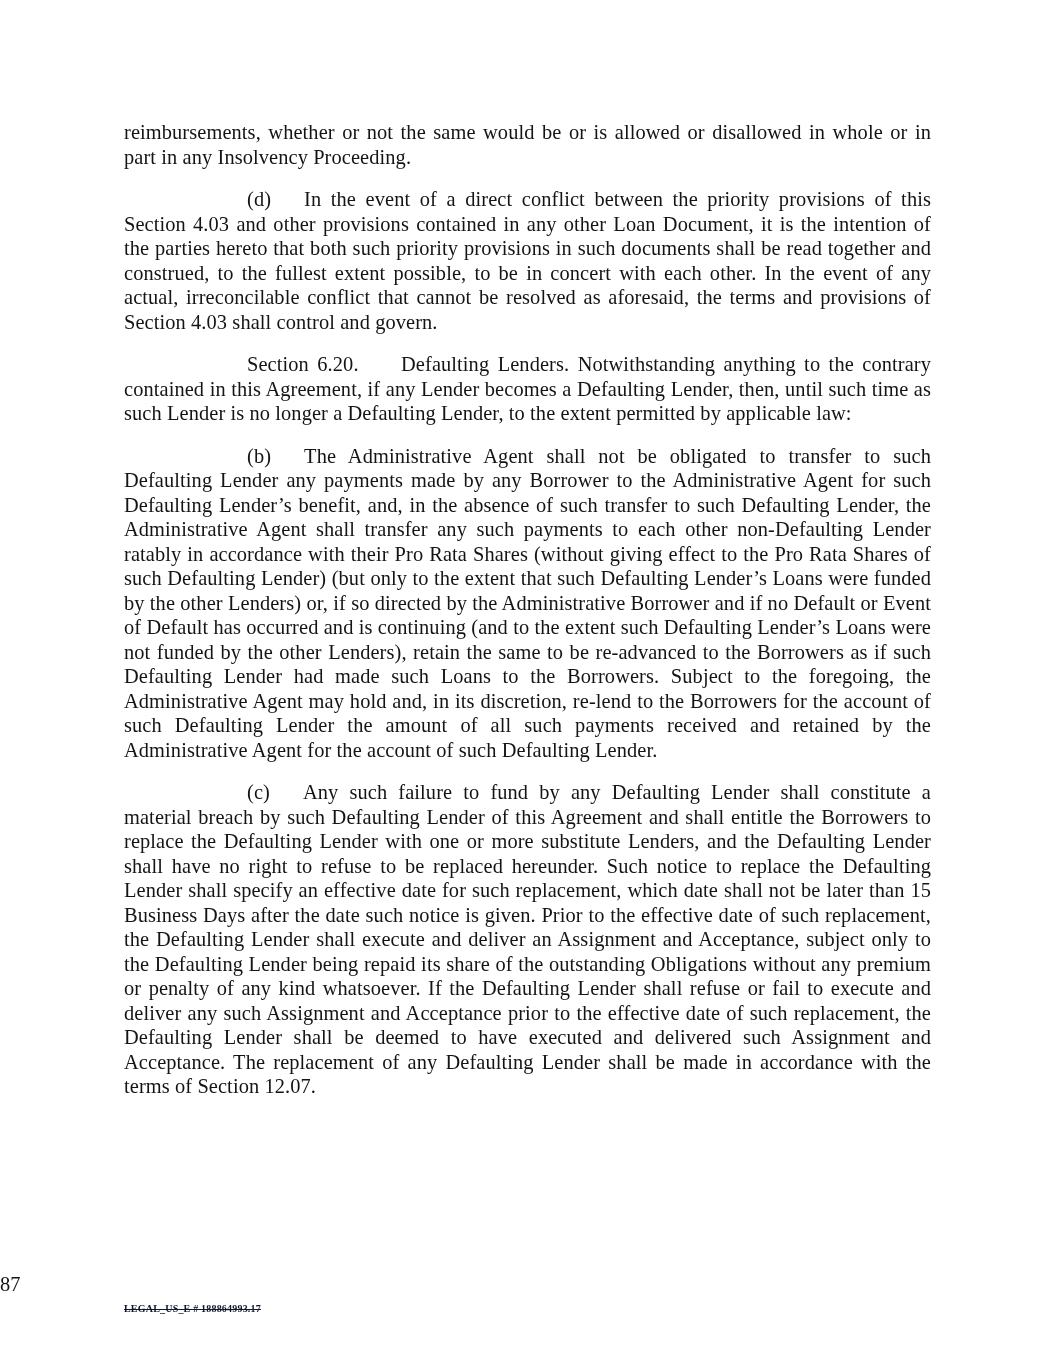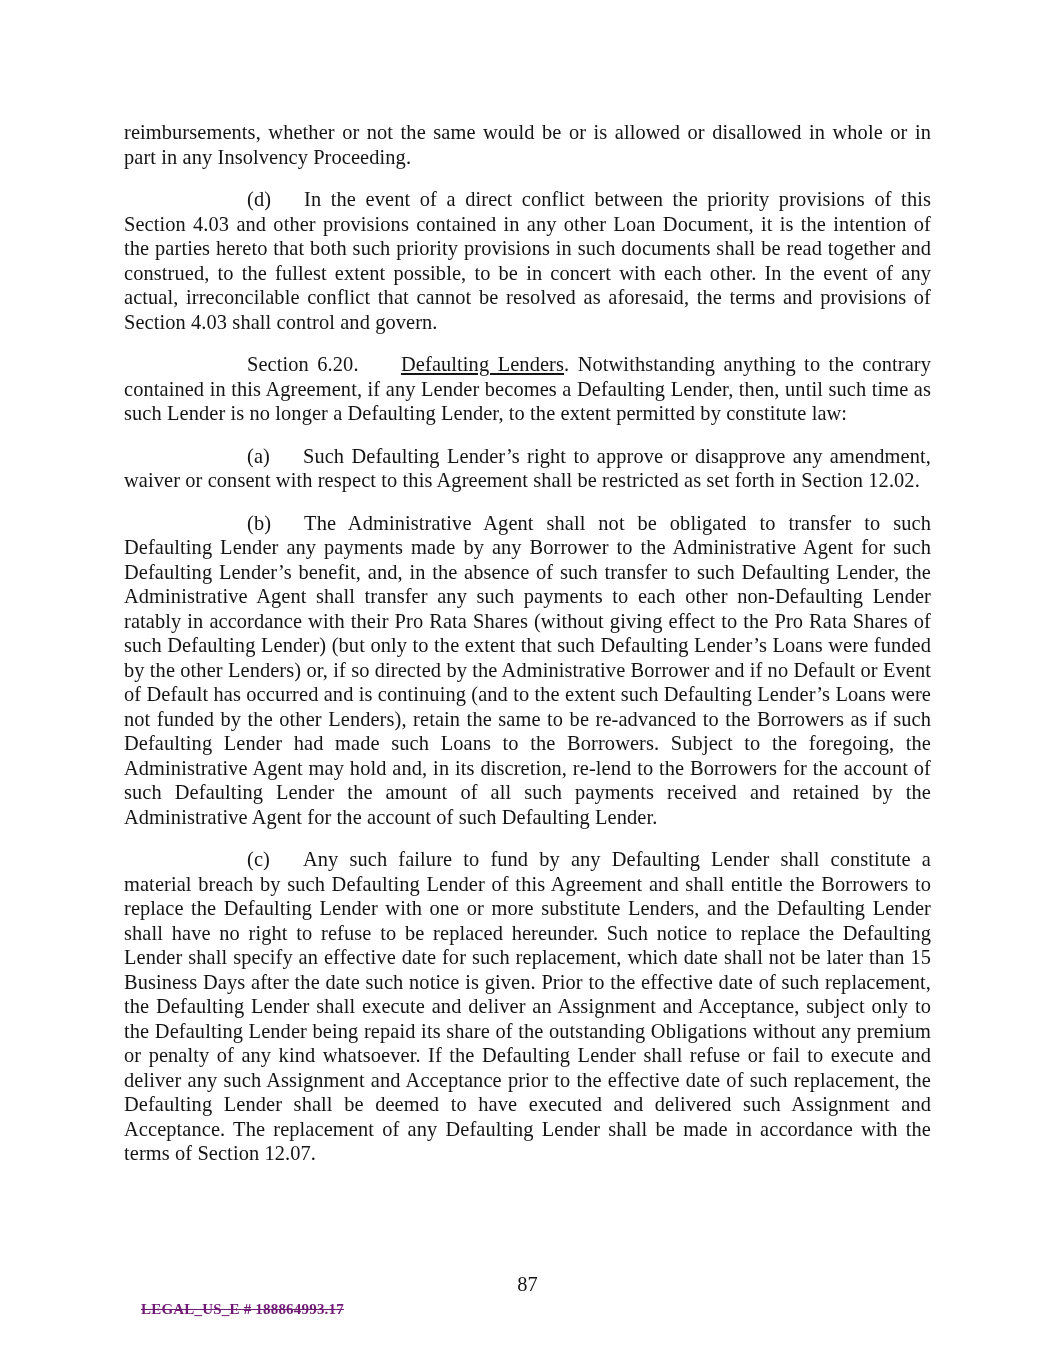--- a/index.html
+++ b/index.html
@@ -34,59 +34,56 @@
     letter-spacing: 0.1px;
   }
   .para.indent {
     text-indent: 123px;
   }
   .ptab {
     display: inline-block;
     width: 33px;
   }
   .underlined {
-    text-decoration: underline;
     margin-left: 34px;
   }
   .page-number {
     position: absolute;
     left: 0;
     right: 0;
     top: 1272px;
-    text-align: center;
     font-size: 20.4px;
     line-height: 24.5px;
     color: #141414;
   }
   .footer-id {
     position: absolute;
-    left: 141px;
+    left: 124px;
     top: 1301px;
-    font-size: 15px;
+    font-size: 10px;
     line-height: 16px;
     font-weight: bold;
-    color: #701a75;
+    color: #0f172a;
     text-decoration: line-through;
     letter-spacing: 0.2px;
   }
 </style>
 </head>
 <body>
 
 <div class="page">
 
   <div class="text-block">
 
     <p class="para"><span>reimbursements, whether or not the same would be or is allowed or disallowed in whole or in part in any Insolvency Proceeding.</span></p>
 
     <p class="para indent"><span>(d)</span><span class="ptab"></span><span>In the event of a direct conflict between the priority provisions of this Section 4.03 and other provisions contained in any other Loan Document, it is the intention of the parties hereto that both such priority provisions in such documents shall be read together and construed, to the fullest extent possible, to be in concert with each other.  In the event of any actual, irreconcilable conflict that cannot be resolved as aforesaid, the terms and provisions of Section 4.03 shall control and govern.</span></p>
 
-    <p class="para indent"><span>Section 6.20.</span> <span class="underlined">Defaulting Lenders</span><span>.   Notwithstanding anything to the contrary contained in this Agreement, if any Lender becomes a Defaulting Lender, then, until such time as such Lender is no longer a Defaulting Lender, to the extent permitted by constitute law:</span></p>
+    <p class="para indent"><span>Section 6.20.</span> <span class="underlined">Defaulting Lenders</span><span>.   Notwithstanding anything to the contrary contained in this Agreement, if any Lender becomes a Defaulting Lender, then, until such time as such Lender is no longer a Defaulting Lender, to the extent permitted by applicable law:</span></p>
 
-    <p class="para indent"><span>(a)</span><span class="ptab"></span><span>Such Defaulting Lender’s right to approve or disapprove any amendment, waiver or consent with respect to this Agreement shall be restricted as set forth in Section 12.02.</span></p>
 
     <p class="para indent"><span>(b)</span><span class="ptab"></span><span>The Administrative Agent shall not be obligated to transfer to such Defaulting Lender any payments made by any Borrower to the Administrative Agent for such Defaulting Lender’s benefit, and, in the absence of such transfer to such Defaulting Lender, the Administrative Agent shall transfer any such payments to each other non-Defaulting Lender ratably in accordance with their Pro Rata Shares (without giving effect to the Pro Rata Shares of such Defaulting Lender) (but only to the extent that such Defaulting Lender’s Loans were funded by the other Lenders) or, if so directed by the Administrative Borrower and if no Default or Event of Default has occurred and is continuing (and to the extent such Defaulting Lender’s Loans were not funded by the other Lenders), retain the same to be re-advanced to the Borrowers as if such Defaulting Lender had made such Loans to the Borrowers.  Subject to the foregoing, the Administrative Agent may hold and, in its discretion, re-lend to the Borrowers for the account of such Defaulting Lender the amount of all such payments received and retained by the Administrative Agent for the account of such Defaulting Lender.</span></p>
 
     <p class="para indent"><span>(c)</span><span class="ptab"></span><span>Any such failure to fund by any Defaulting Lender shall constitute a material breach by such Defaulting Lender of this Agreement and shall entitle the Borrowers to replace the Defaulting Lender with one or more substitute Lenders, and the Defaulting Lender shall have no right to refuse to be replaced hereunder.  Such notice to replace the Defaulting Lender shall specify an effective date for such replacement, which date shall not be later than 15 Business Days after the date such notice is given.  Prior to the effective date of such replacement, the Defaulting Lender shall execute and deliver an Assignment and Acceptance, subject only to the Defaulting Lender being repaid its share of the outstanding Obligations without any premium or penalty of any kind whatsoever.  If the Defaulting Lender shall refuse or fail to execute and deliver any such Assignment and Acceptance prior to the effective date of such replacement, the Defaulting Lender shall be deemed to have executed and delivered such Assignment and Acceptance.  The replacement of any Defaulting Lender shall be made in accordance with the terms of Section 12.07.</span></p>
 
 
   </div>
 
   <div class="page-number">87</div>
 

